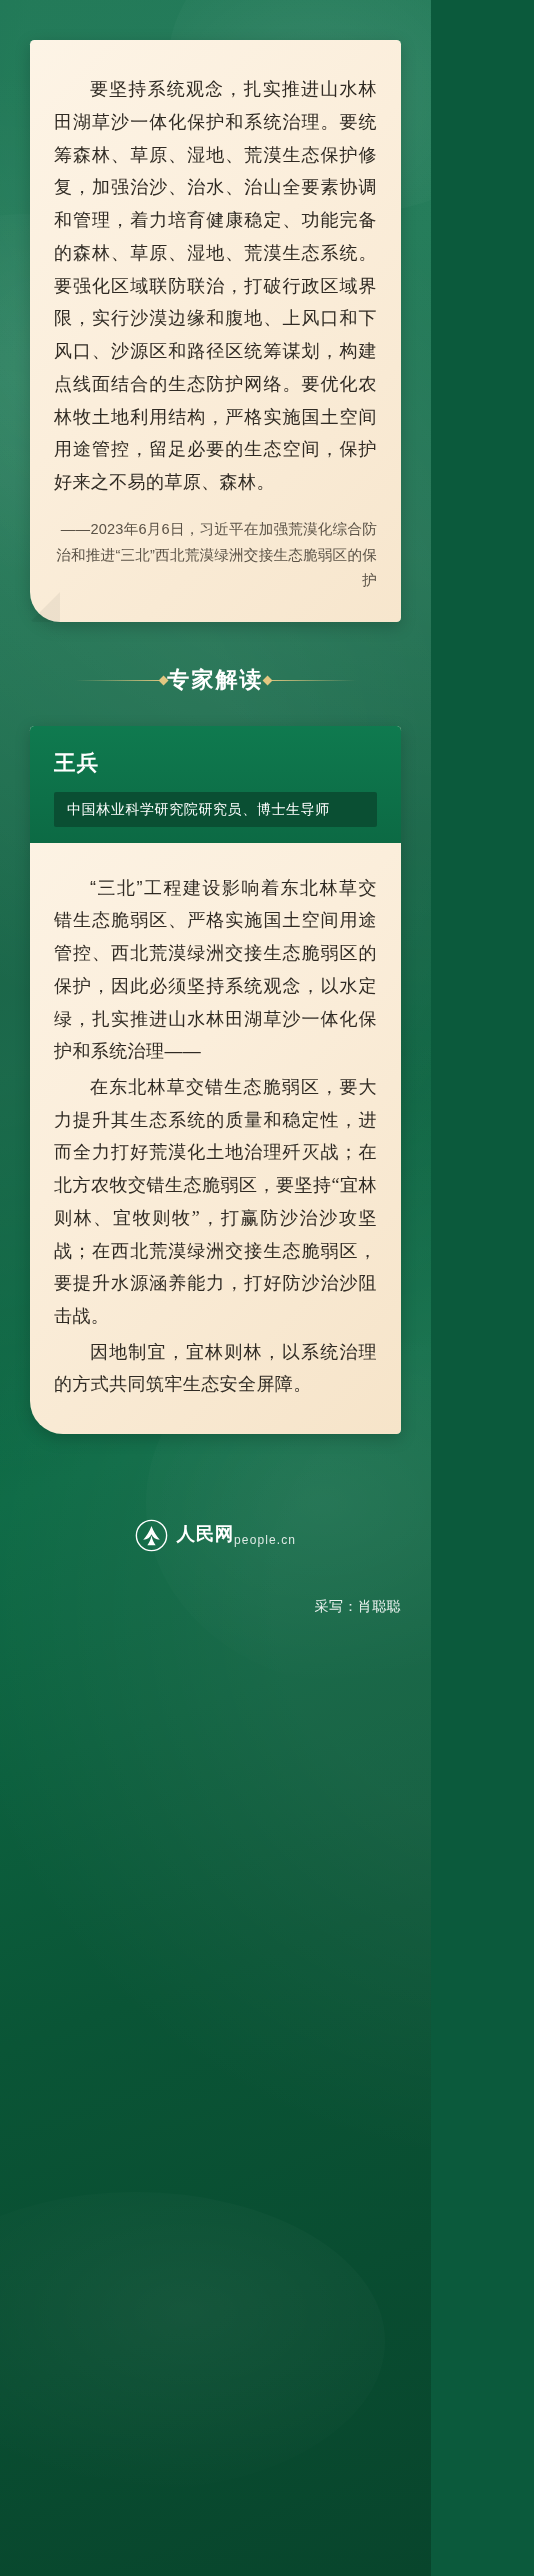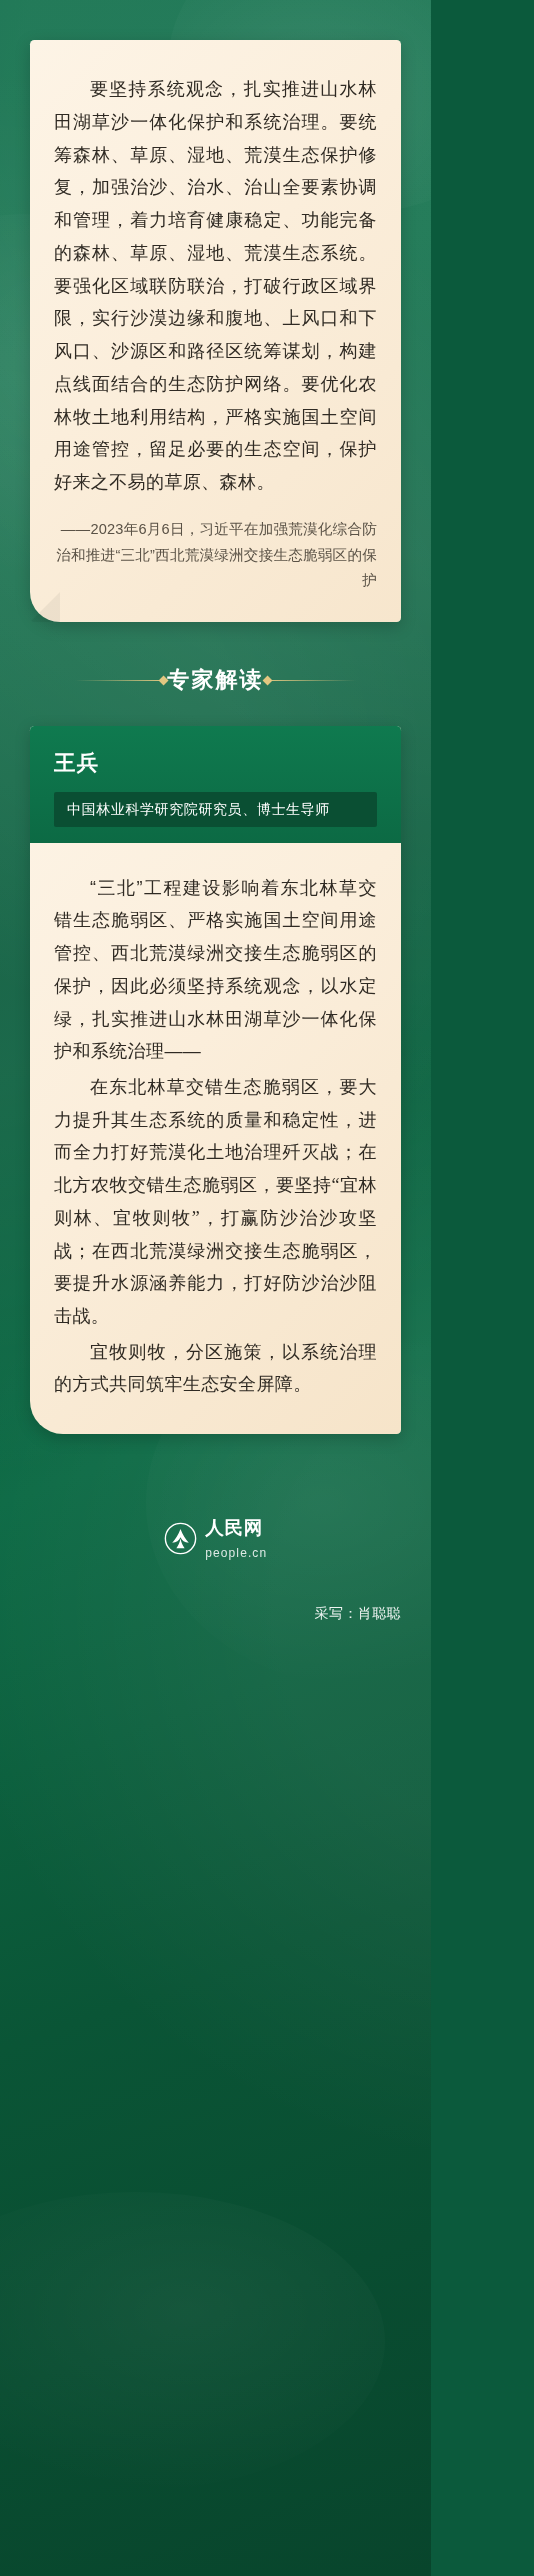--- a/index.html
+++ b/index.html
@@ -158,21 +158,21 @@
     display: flex;
     align-items: center;
     justify-content: center;
     gap: 8.5px;
     margin-bottom: 41px;
   }
   .logo-mark {
     width: 33px; height: 33px;
     flex: 0 0 auto;
   }
-  .logo-text { display: flex; flex-direction: column; line-height: 1; }
+  .logo-text { display: flex; flex-direction: row; line-height: 1; }
   .logo-text .cn {
     color: #ffffff; font-size: 18.5px; font-weight: bold; letter-spacing: 0.7px;
   }
   .logo-text .en {
     color: rgba(255,255,255,0.85); font-size: 12px; letter-spacing: 1.1px; margin-top: 9px;
   }
   .credits { text-align: right; }
   .credits div {
     color: rgba(255,255,255,0.92);
     font-size: 14px;
@@ -209,21 +209,21 @@
     <div class="expert-card">
       <div class="expert-head">
         <div class="expert-name">王兵</div>
         <div class="expert-title-bar">
           <span class="expert-title">中国林业科学研究院研究员、博士生导师</span>
         </div>
       </div>
       <div class="expert-body">
         <p>“三北”工程建设影响着东北林草交错生态脆弱区、严格实施国土空间用途管控、西北荒漠绿洲交接生态脆弱区的保护，因此必须坚持系统观念，以水定绿，扎实推进山水林田湖草沙一体化保护和系统治理——</p>
         <p>在东北林草交错生态脆弱区，要大力提升其生态系统的质量和稳定性，进而全力打好荒漠化土地治理歼灭战；在北方农牧交错生态脆弱区，要坚持“宜林则林、宜牧则牧”，打赢防沙治沙攻坚战；在西北荒漠绿洲交接生态脆弱区，要提升水源涵养能力，打好防沙治沙阻击战。</p>
-        <p>宜牧则牧，分区施策，以系统治理的方式共同筑牢生态安全屏障。</p>
+        <p>因地制宜，宜林则林，以系统治理的方式共同筑牢生态安全屏障。</p>
       </div>
     </div>
   </div>
 
   <div class="footer">
     <div class="logo-row">
       <span class="logo-mark">
         <svg viewBox="0 0 48 48" width="33" height="33" aria-hidden="true">
           <circle cx="24" cy="24" r="22" fill="none" stroke="#ffffff" stroke-width="2"></circle>
           <path d="M24 10 C21 18 17 24 12 30 C18 30 22 27 24 22 C26 27 30 30 36 30 C31 24 27 18 24 10 Z" fill="#ffffff"></path>

